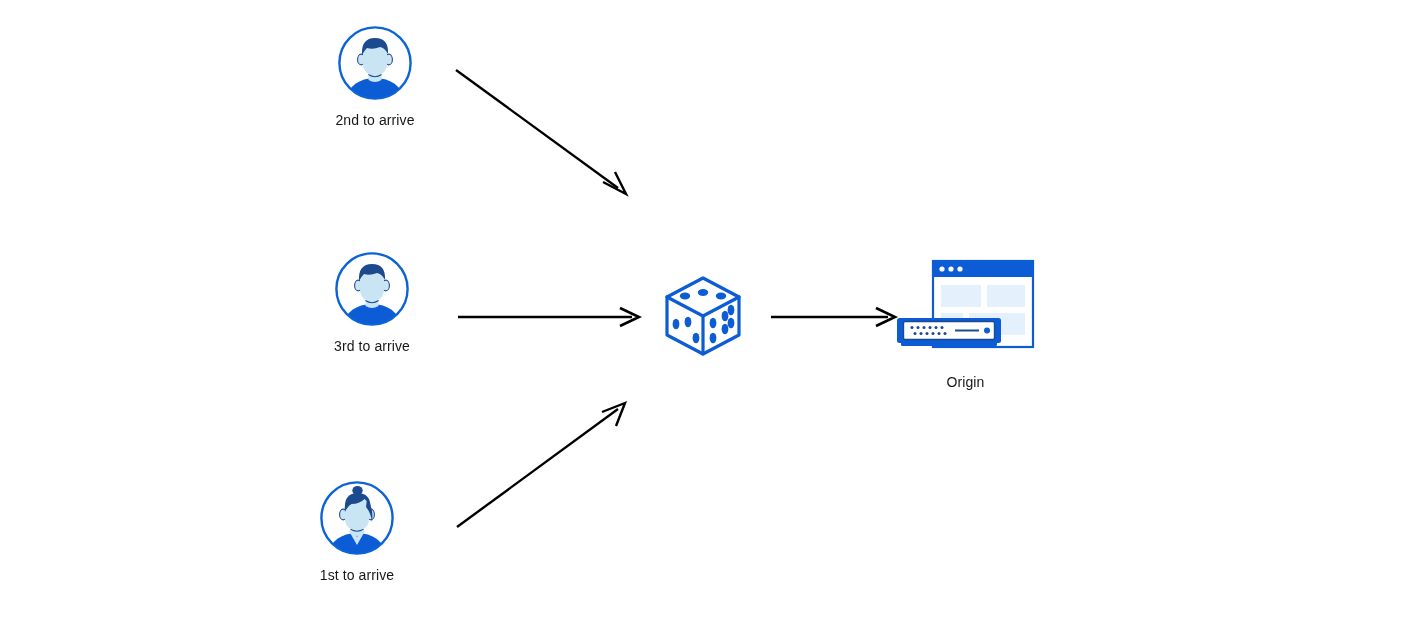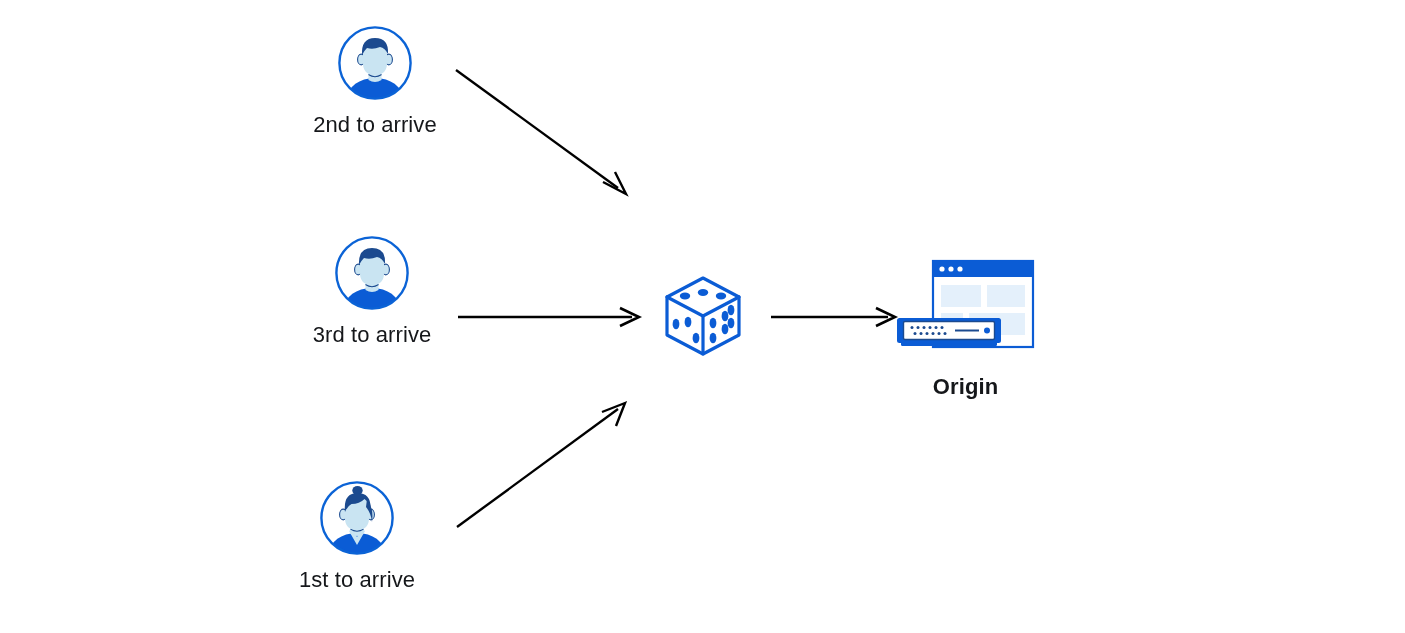--- a/index.html
+++ b/index.html
@@ -30,38 +30,38 @@
   }
 
   .icon-box {
     position: relative;
     line-height: 0;
   }
 
   .node-label {
     margin-top: 10px;
     font-family: "Liberation Sans", sans-serif;
-    font-size: 22px;
+    font-size: 14px;
     color: #15171a;
     white-space: nowrap;
     letter-spacing: 0.1px;
     text-align: left;
   }
 
   
   #node-2nd  { left: 290px; top: 24px;  width: 170px; }
-  #node-3rd  { left: 287px; top: 234px; width: 170px; }
+  #node-3rd  { left: 287px; top: 250px; width: 170px; }
   #node-1st  { left: 272px; top: 479px; width: 170px; }
 
   
   #node-dice { left: 655px; top: 268px; width: 96px; }
 
   
   #node-origin { left: 893px; top: 255px; width: 145px; }
-  #node-origin .node-label { margin-top: 14px; font-weight: bold; }
+  #node-origin .node-label { margin-top: 14px; }
 
   .arrows {
     position: absolute;
     left: 0; top: 0;
     width: 1405px;
     height: 633px;
     pointer-events: none;
   }
 </style>
 </head>

